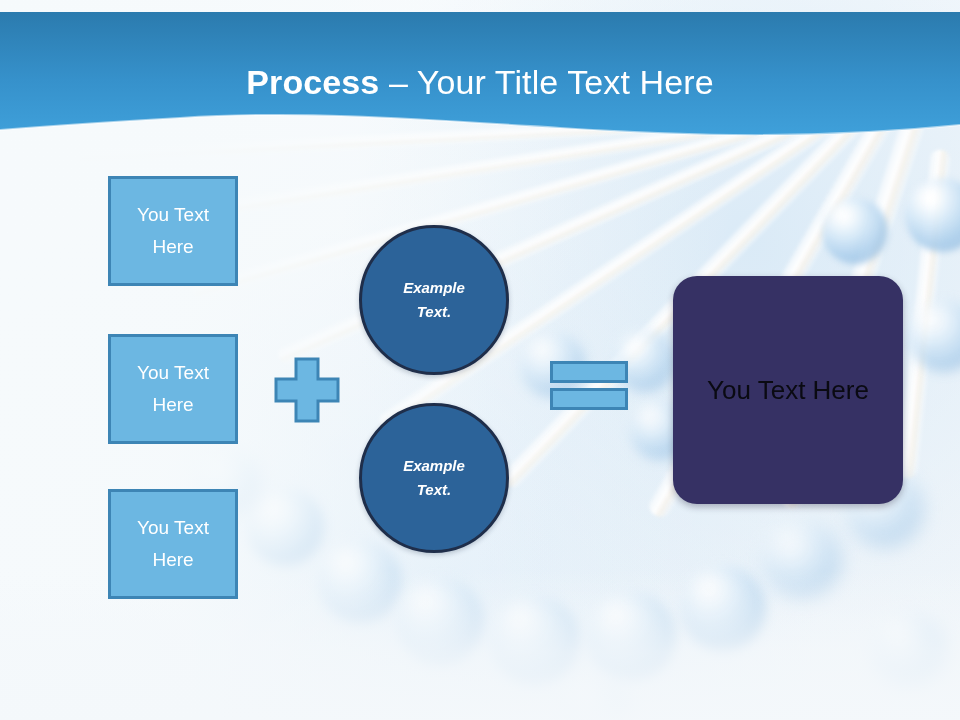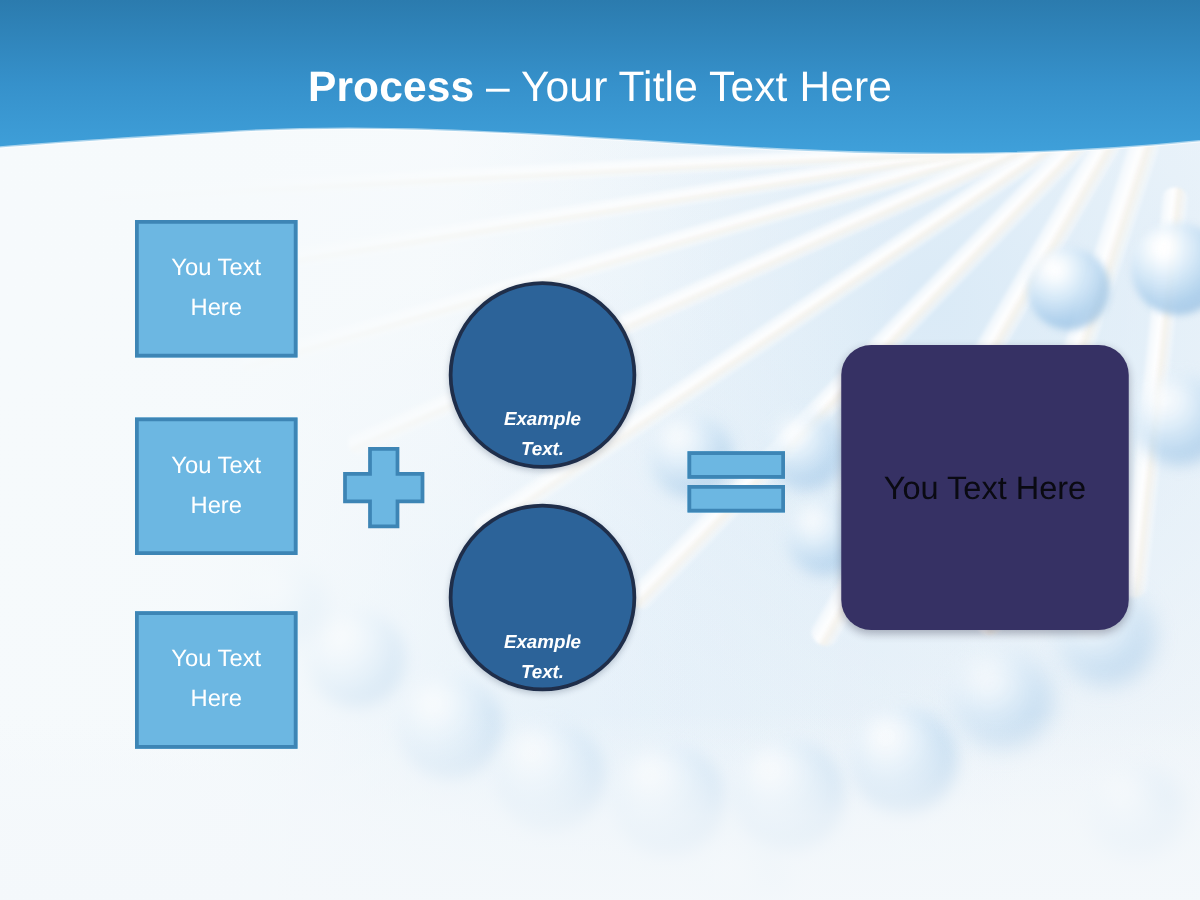--- a/index.html
+++ b/index.html
@@ -66,21 +66,21 @@
   }
   .veil-bottom {
     position: absolute;
     left: 0; right: 0; bottom: 0; height: 150px;
     background: linear-gradient(180deg, rgba(244,248,251,0) 0%, rgba(244,248,251,0.75) 55%, rgba(244,248,251,0.97) 100%);
   }
 
   
   .header {
     position: absolute;
-    left: 0; top: 0;
+    left: 0; top: 12px;
     width: 960px;
     height: 130px;
   }
   .header svg { display: block; }
   .header-title {
     position: absolute;
     left: 0; right: 0;
     top: 50px;
     text-align: center;
     color: #ffffff;
@@ -131,21 +131,21 @@
     box-sizing: border-box;
     background: #2C6399;
     border: 3px solid #1F2E4A;
     color: #ffffff;
     font-size: 15px;
     font-weight: bold;
     font-style: italic;
     line-height: 24px;
     text-align: center;
     display: flex;
-    align-items: flex-end;
+    align-items: center;
     justify-content: center;
     box-shadow: 0 2px 5px rgba(30,50,80,0.25);
   }
   .circle-1 { left: 359px; top: 225px; }
   .circle-2 { left: 359px; top: 403px; }
 
   
   .equals { position: absolute; left: 550px; top: 361px; width: 80px; height: 52px; }
   .eq-bar {
     position: absolute;

